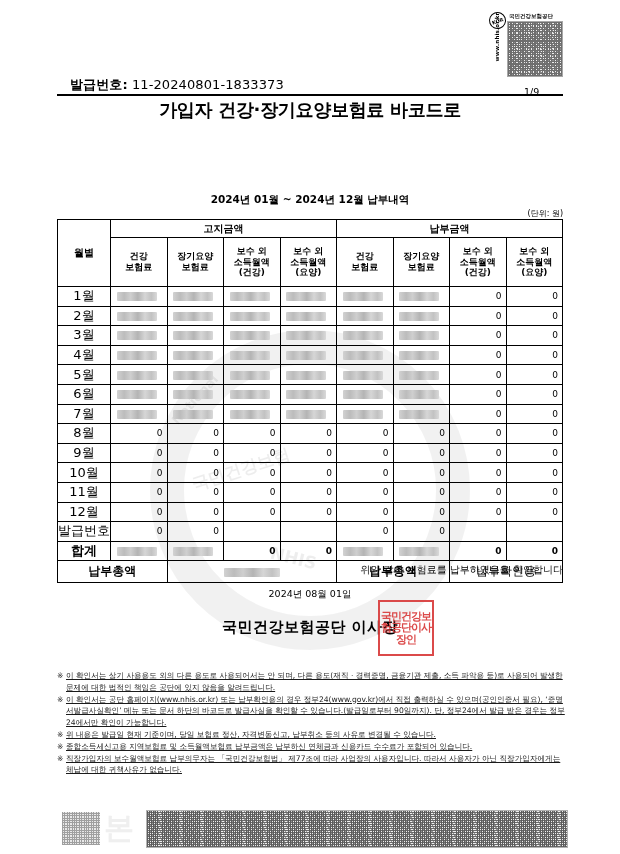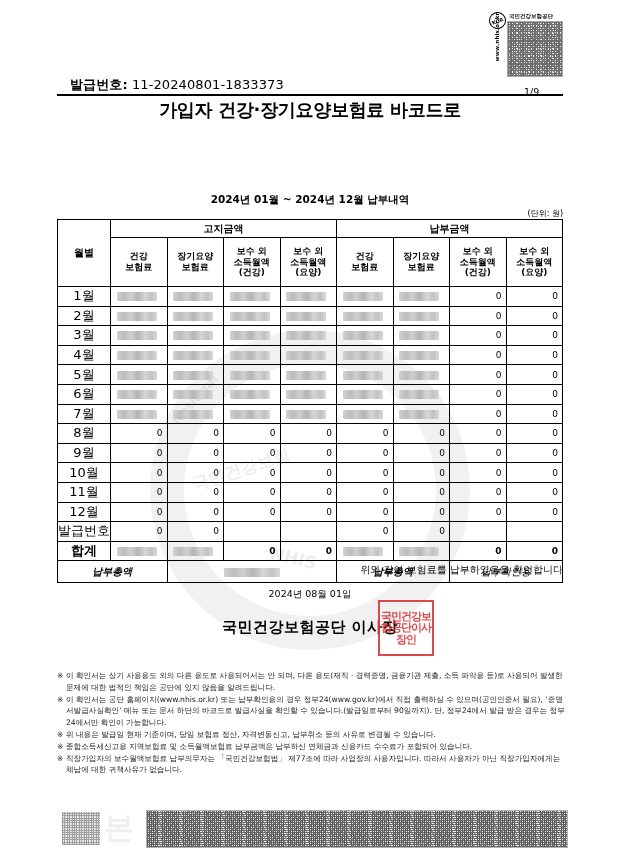--- a/index.html
+++ b/index.html
@@ -226,21 +226,21 @@
     height: 18.6px;
     font-size: 13px;
   }
   .main-table td.num {
     text-align: right;
     padding-right: 4px;
     font-size: 9px;
   }
   .main-table tr.bold-row td { font-weight: bold; }
   .thick-left { border-left: 1.5px solid #000 !important; }
-  .foot-row td { height: 21px; font-weight: bold; font-size: 10px; font-style: italic; }
+  .foot-row td { height: 21px; font-weight: bold; font-size: 12px; }
   .foot-row td.normal { font-weight: normal; }
 
   
   .confirm-line {
     position: absolute;
     top: 563px;
     left: 57px;
     width: 506px;
     text-align: right;
     font-size: 10px;
@@ -287,21 +287,21 @@
     position: absolute;
     top: 670px;
     left: 57px;
     width: 510px;
     font-size: 7.6px;
     line-height: 1.52;
     color: #1a1a1a;
   }
   .note { display: flex; margin-bottom: 0.5px; }
   .note .mk { width: 9px; flex: 0 0 9px; }
-  .note .tx { flex: 1; }
+  .note .tx { flex: 1; text-decoration: underline; }
 
   
   .foot-qr {
     position: absolute;
     left: 62px;
     top: 812px;
     width: 38px;
     height: 33px;
     background-image:
       repeating-linear-gradient(90deg, #888 0 1px, transparent 1px 2.4px),

